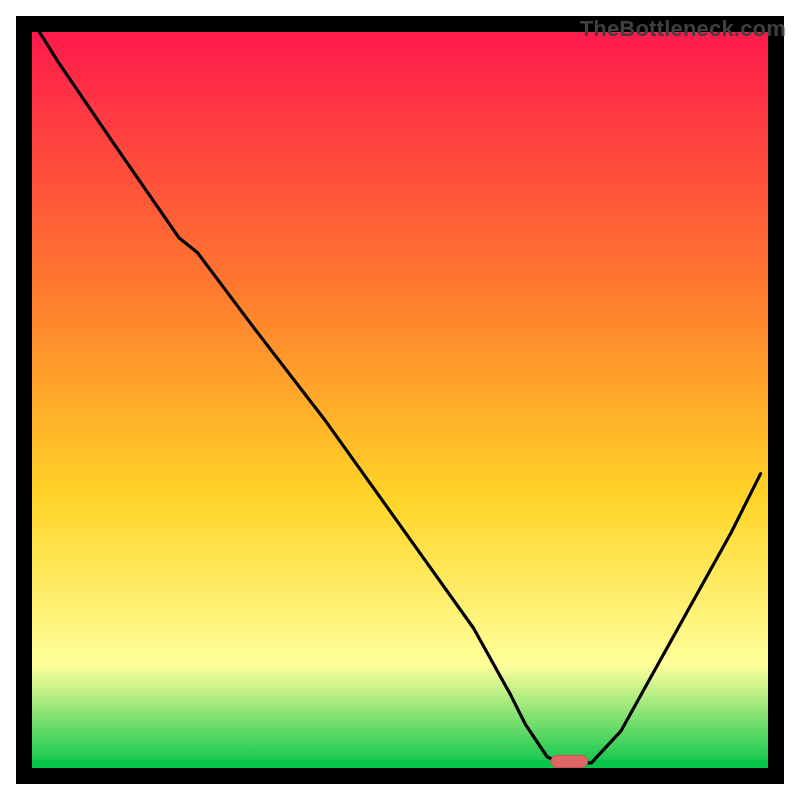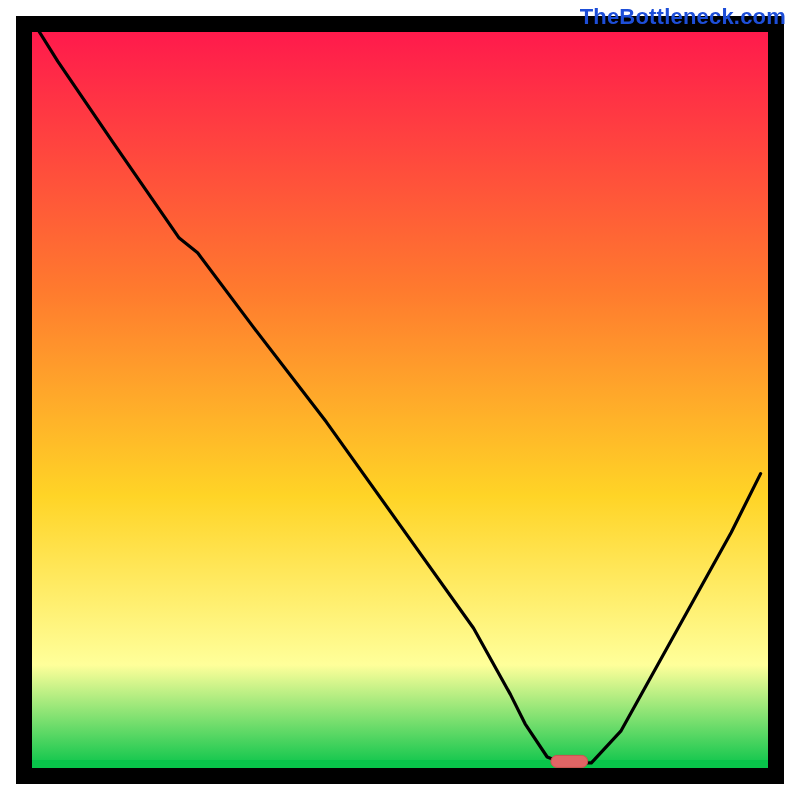--- a/index.html
+++ b/index.html
@@ -10,25 +10,25 @@
     background: #ffffff;
     font-family: Arial, Helvetica, sans-serif;
   }
   .stage {
     position: relative;
     width: 800px;
     height: 800px;
   }
   .watermark {
     position: absolute;
-    top: 4px;
+    top: 16px;
     right: 14px;
     font-size: 22px;
     font-weight: 600;
-    color: #1d4ed8;
+    color: #404040;
     letter-spacing: 0.2px;
   }
   svg {
     display: block;
   }
 </style>
 </head>
 <body>
 
 <div class="stage">

